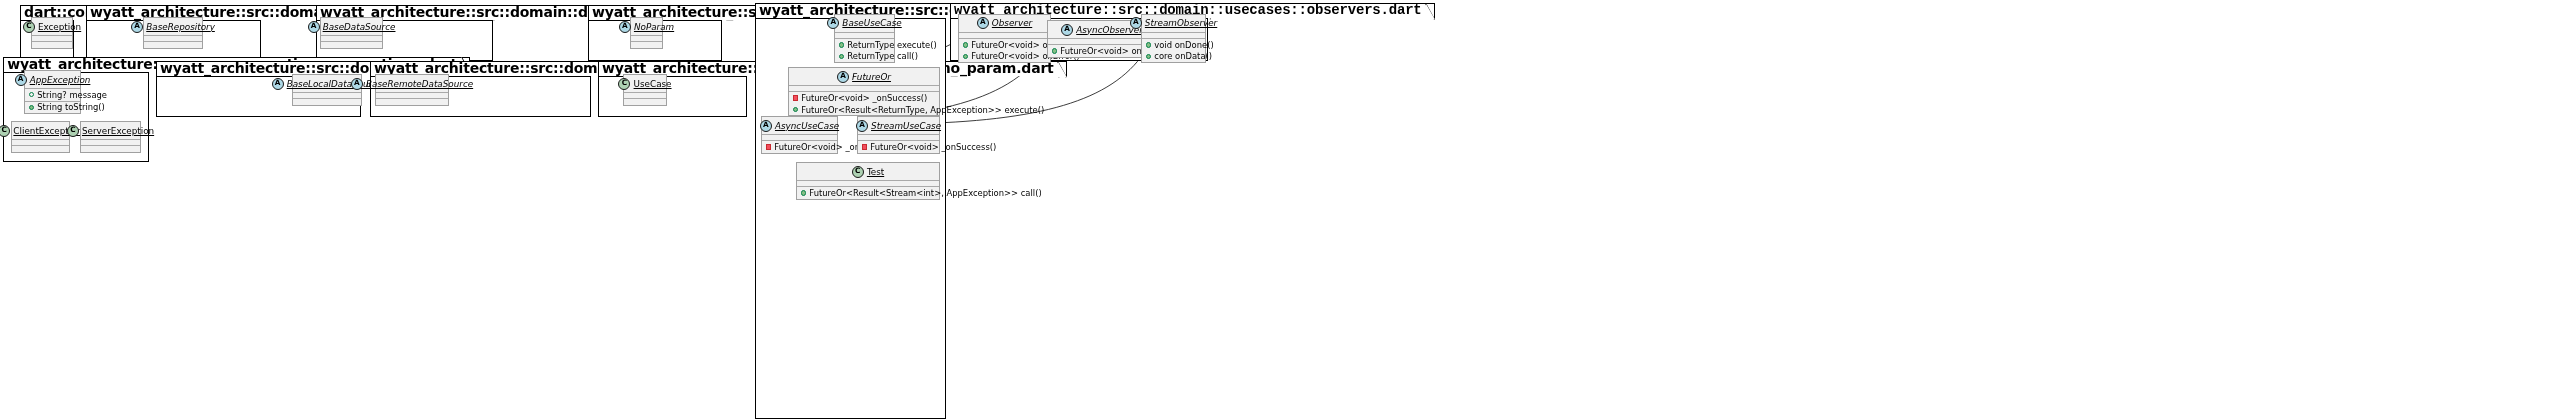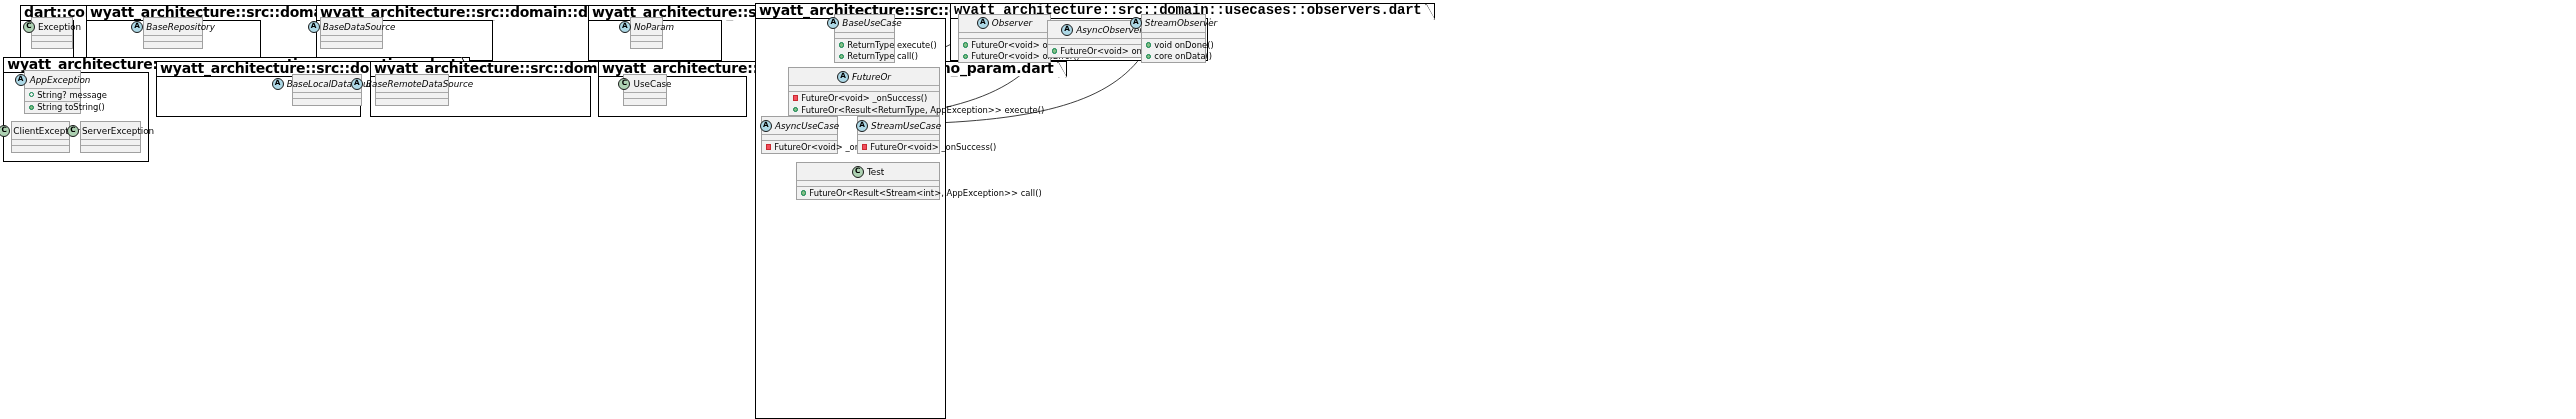--- a/index.html
+++ b/index.html
@@ -76,20 +76,21 @@
     display: flex;
     align-items: center;
     justify-content: center;
     gap: 3.1px;
     height: 17px;
     padding: 0 4.6px;
     white-space: nowrap;
   }
   .cls-title .nm {
     font-size: 8.8px;
+    text-decoration: underline;
   }
   .cls.abstract .cls-title .nm {
     font-style: italic;
   }
   .sep {
     height: 0;
     border-top: 0.8px solid #a9a9a9;
   }
   .cls-section {
     padding: 0;

